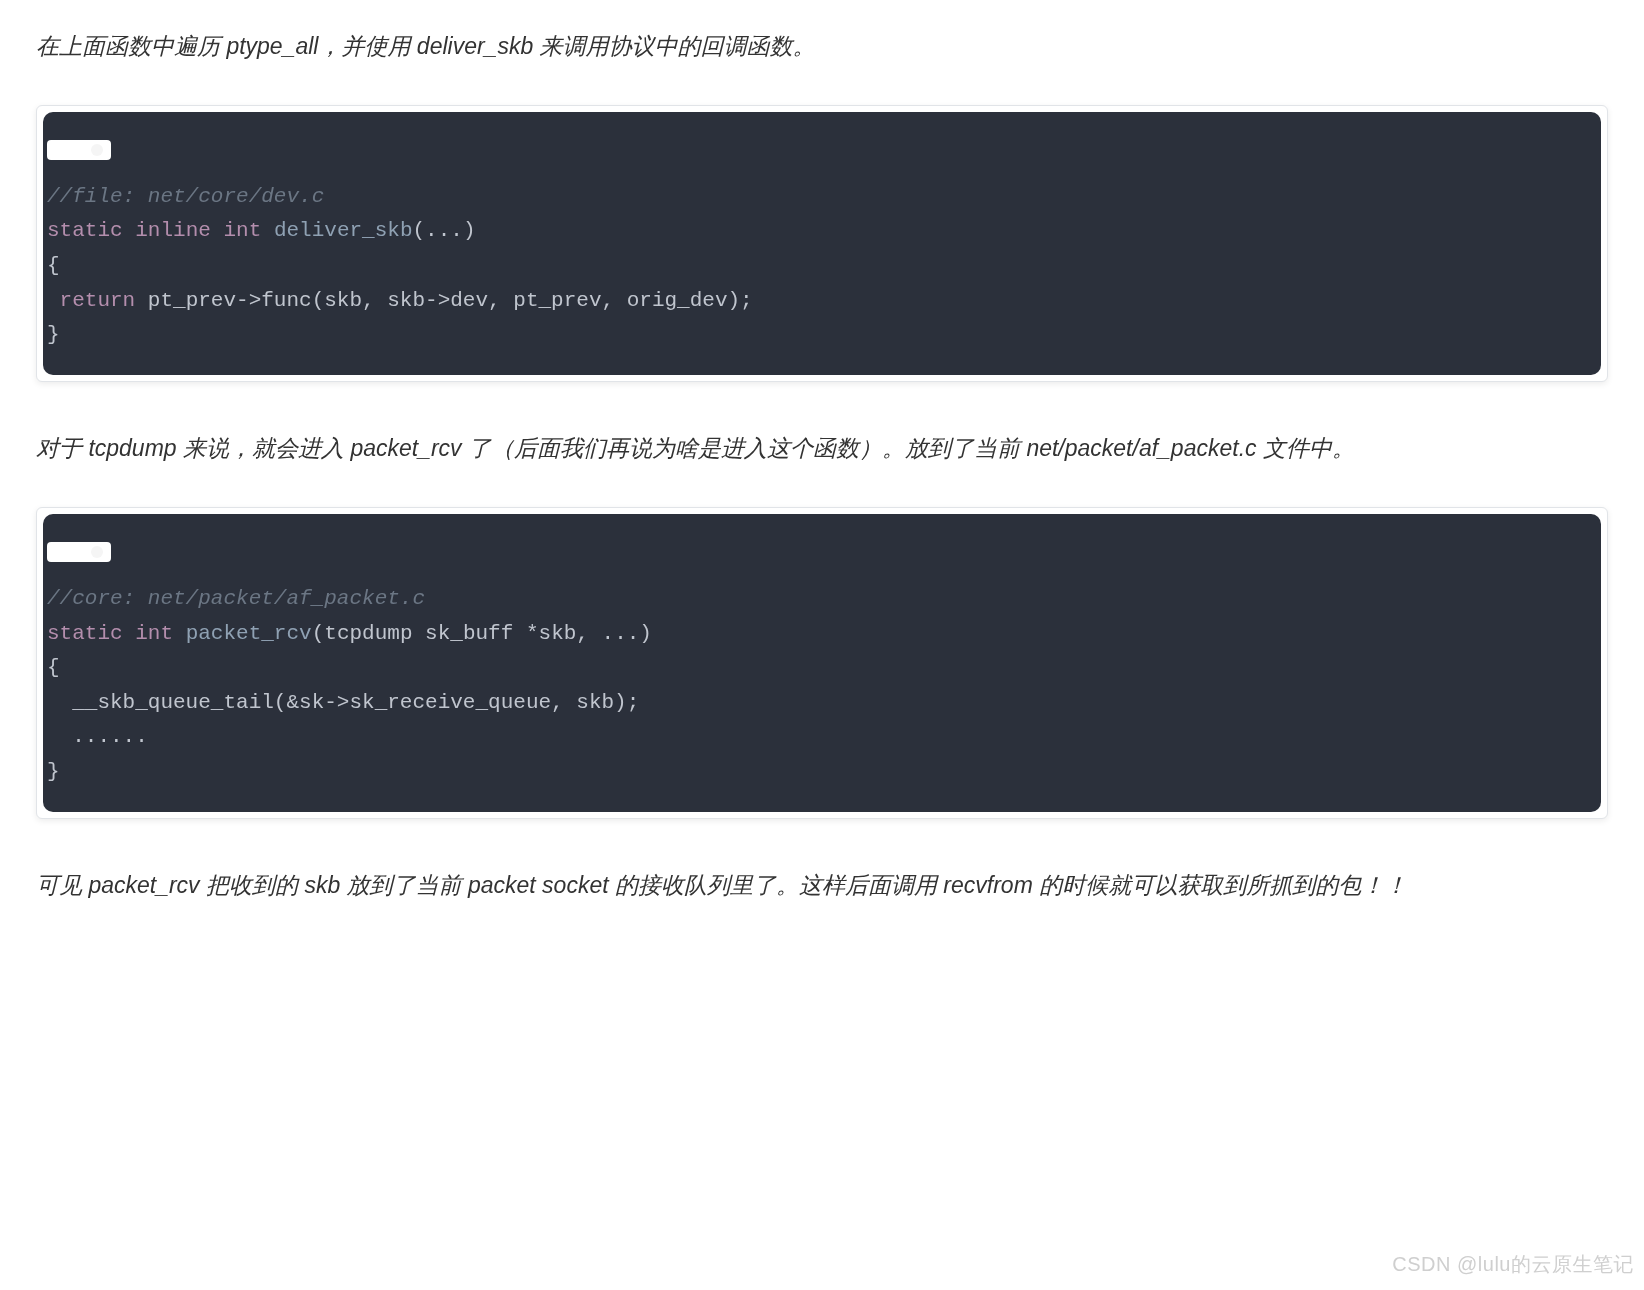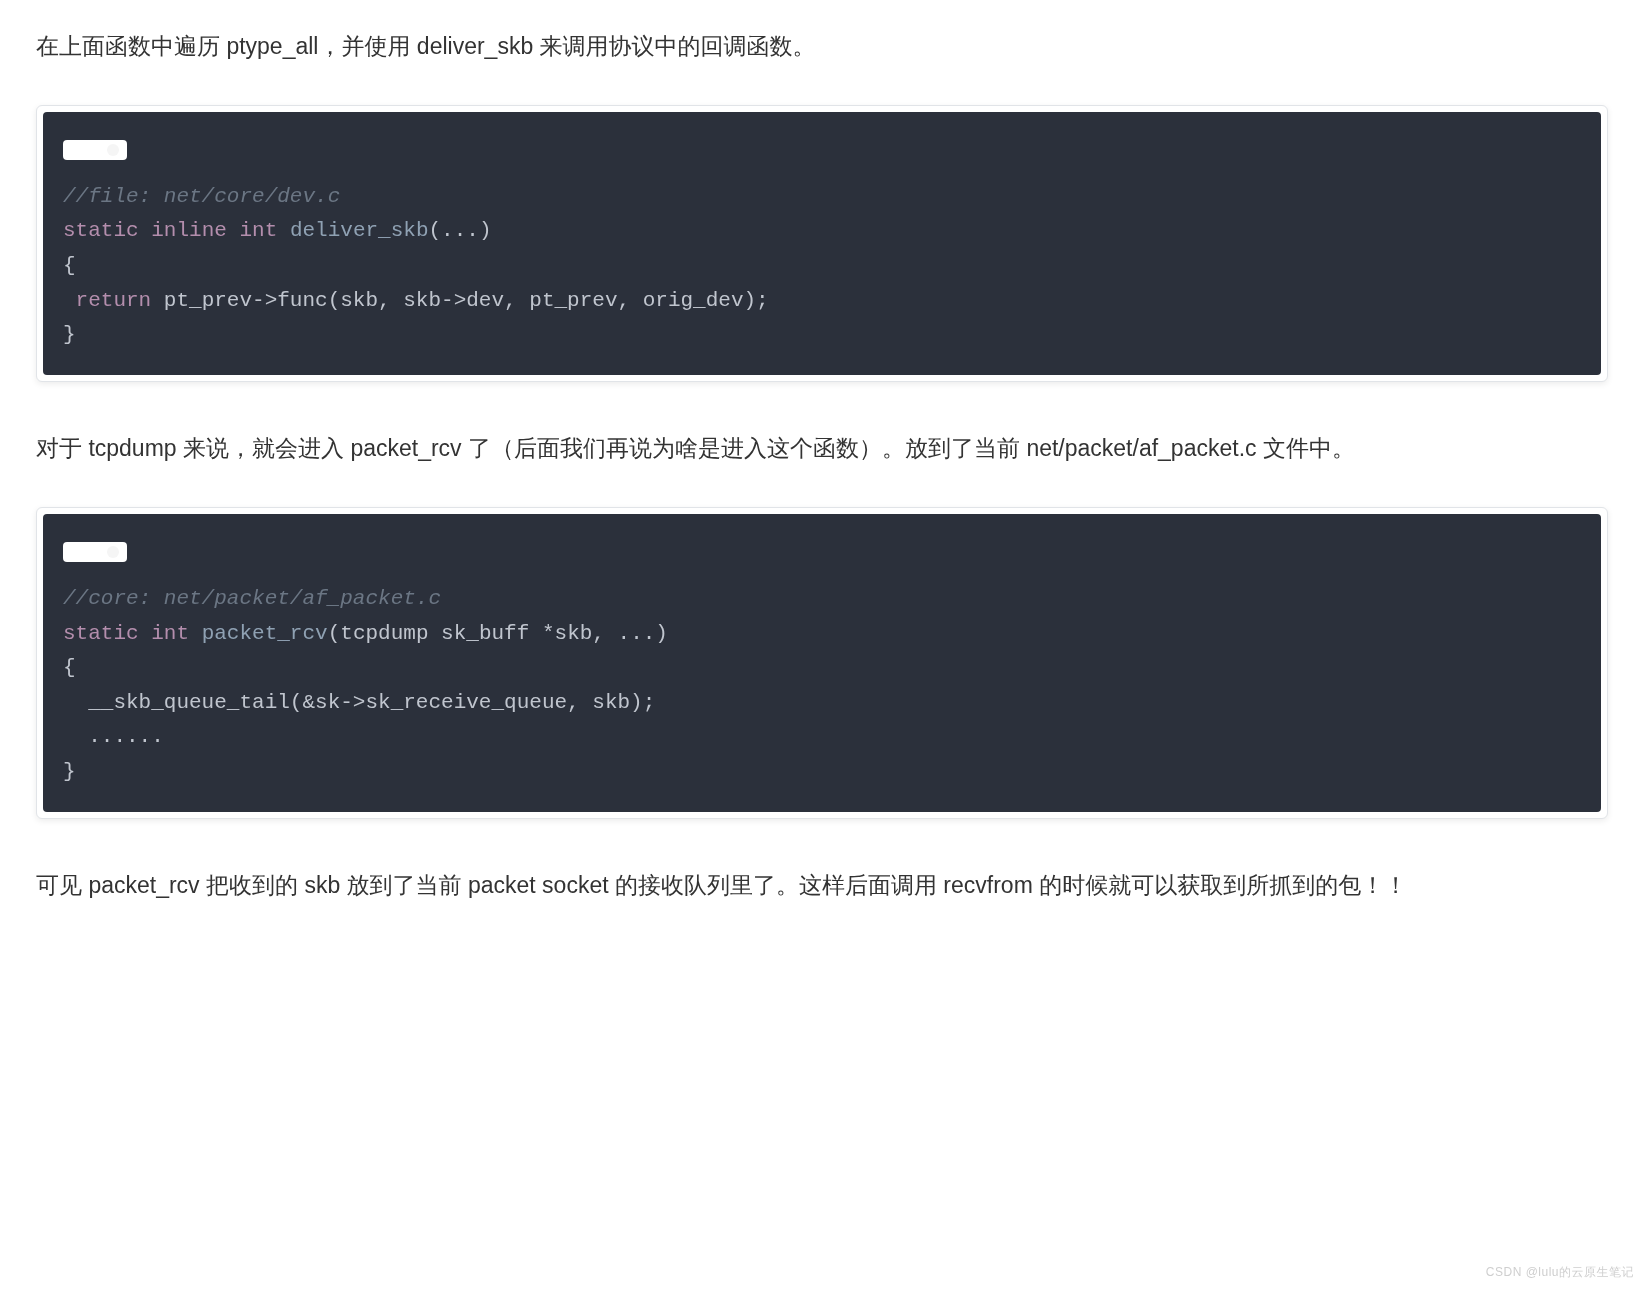--- a/index.html
+++ b/index.html
@@ -8,34 +8,35 @@
     font-family: -apple-system, BlinkMacSystemFont, "PingFang SC", "Hiragino Sans GB", "Microsoft YaHei", sans-serif;
     color: #2a2a2a;
     padding: 24px 36px 40px 36px;
     width: 1644px;
     font-size: 23px;
     line-height: 1.95;
   }
   .para {
     margin: 4px 0 36px 0;
     color: #333;
+    font-style: italic;
   }
   .para-top { margin-top: 0; }
   .codebox {
     background: #ffffff;
     border: 1px solid #e1e4e8;
     border-radius: 6px;
     padding: 6px;
     box-shadow: 0 2px 6px rgba(0,0,0,0.08);
     margin: 0 0 44px 0;
   }
   .codeinner {
     background: #2b303b;
-    border-radius: 4px;
-    padding: 14px 20px 22px 20px;
+    border-radius: 10px;
+    padding: 14px 20px 22px 4px;
   }
   .dots {
     display: inline-flex;
     gap: 8px;
     margin-bottom: 20px;
     background: #fff;
     padding: 4px 8px 4px 4px;
     border-radius: 4px;
   }
   .dot {
@@ -52,21 +53,21 @@
   }
   .cm { color: #6b7684; font-style: italic; }
   .kw { color: #b48ead; }
   .ty { color: #b48ead; }
   .fn { color: #8fa1b3; }
   .pl { color: #c0c5ce; }
   .watermark {
     position: fixed;
     right: 10px;
     bottom: 6px;
-    font-size: 12px;
+    font-size: 20px;
     color: #cfcfcf;
     letter-spacing: 0.5px;
     font-family: sans-serif;
   }
 </style>
 </head>
 <body>
 
 <p class="para para-top">在上面函数中遍历 ptype_all，并使用 deliver_skb 来调用协议中的回调函数。</p>
 

